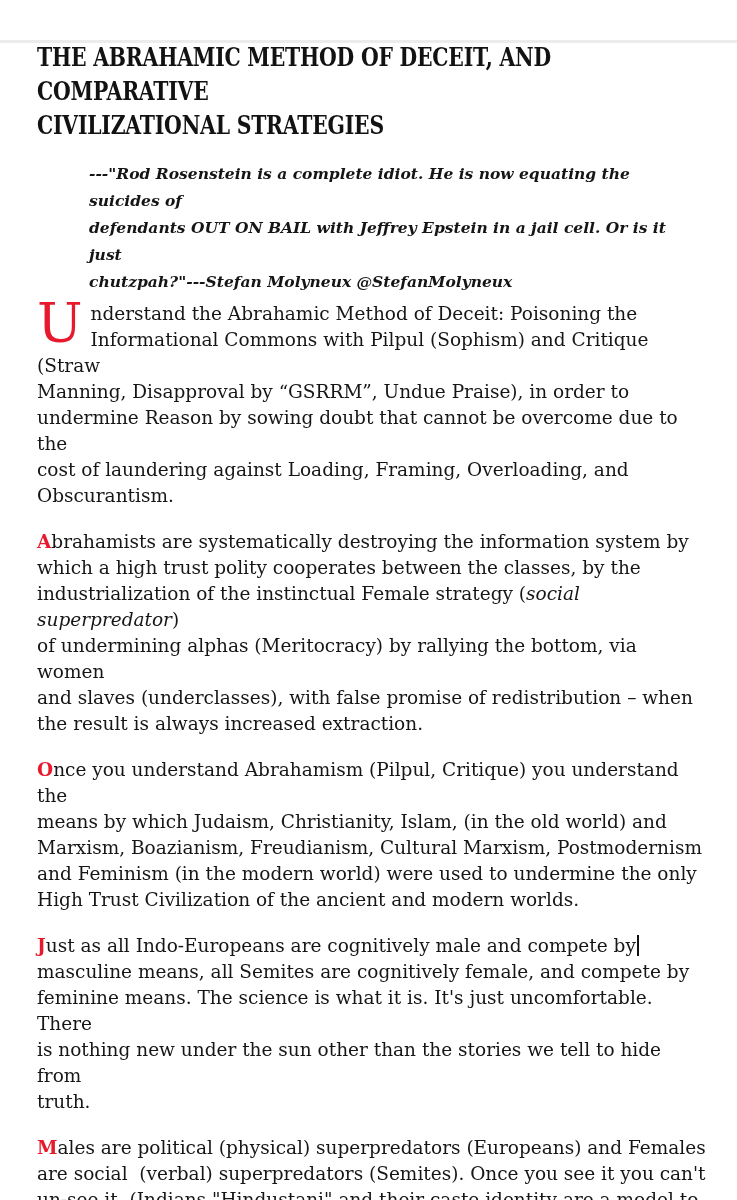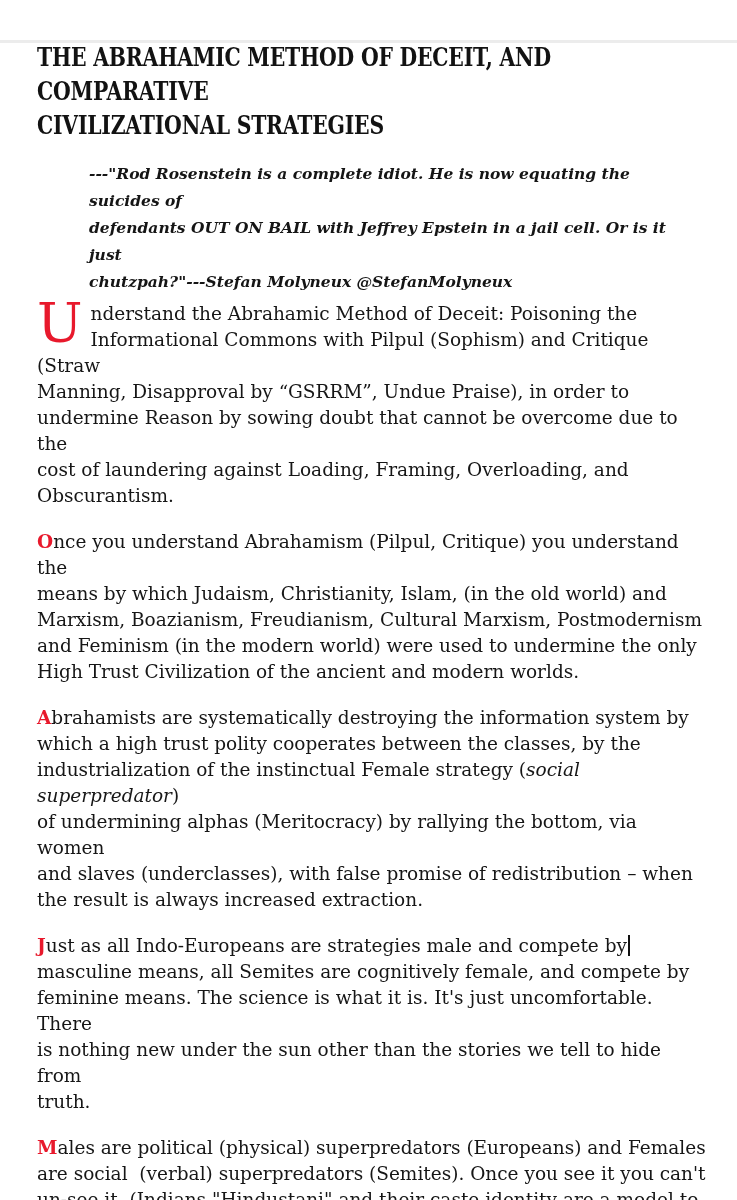--- a/index.html
+++ b/index.html
@@ -89,32 +89,32 @@
 defendants OUT ON BAIL with Jeffrey Epstein in a jail cell. Or is it just
 chutzpah?"---Stefan Molyneux @StefanMolyneux</div>
 
     <div id="paragraphs">
         <p class="para first"><span class="dropcap">U</span><span class="">nderstand the Abrahamic Method of Deceit: Poisoning the
 Informational Commons with Pilpul (Sophism) and Critique (Straw
 Manning, Disapproval by “GSRRM”, Undue Praise), in order to
 undermine Reason by sowing doubt that cannot be overcome due to the
 cost of laundering against Loading, Framing, Overloading, and
 Obscurantism.</span></p>
-        <p class="para"><span class="lead-initial">O</span><span class="">nce you understand Abrahamism (Pilpul, Critique) you understand the
-means by which Judaism, Christianity, Islam, (in the old world) and
-Marxism, Boazianism, Freudianism, Cultural Marxism, Postmodernism
-and Feminism (in the modern world) were used to undermine the only
-High Trust Civilization of the ancient and modern worlds.</span></p>
         <p class="para"><span class="lead-initial">A</span><span class="">brahamists are systematically destroying the information system by
 which a high trust polity cooperates between the classes, by the
 industrialization of the instinctual Female strategy (</span><span class="it">social superpredator</span><span class="">)
 of undermining alphas (Meritocracy) by rallying the bottom, via women
 and slaves (underclasses), with false promise of redistribution – when
 the result is always increased extraction.</span></p>
-        <p class="para"><span class="lead-initial">J</span><span class="">ust as all Indo-Europeans are strategies male and compete by</span><span class="caret"></span><span class="">
+        <p class="para"><span class="lead-initial">O</span><span class="">nce you understand Abrahamism (Pilpul, Critique) you understand the
+means by which Judaism, Christianity, Islam, (in the old world) and
+Marxism, Boazianism, Freudianism, Cultural Marxism, Postmodernism
+and Feminism (in the modern world) were used to undermine the only
+High Trust Civilization of the ancient and modern worlds.</span></p>
+        <p class="para"><span class="lead-initial">J</span><span class="">ust as all Indo-Europeans are cognitively male and compete by</span><span class="caret"></span><span class="">
 masculine means, all Semites are cognitively female, and compete by
 feminine means. The science is what it is. It's just uncomfortable. There
 is nothing new under the sun other than the stories we tell to hide from
 truth.</span></p>
         <p class="para"><span class="lead-initial">M</span><span class="">ales are political (physical) superpredators (Europeans) and Females
 are social  (verbal) superpredators (Semites). Once you see it you can't
 un-see it. (Indians "Hindustani" and their caste identity are a model to
 learn from. The east Asians are the most interesting for even greater
 Neoteny. Between us we seem to have covered the four possible
 dimensions of specialization in or generalization of gender strategies.)</span></p>

